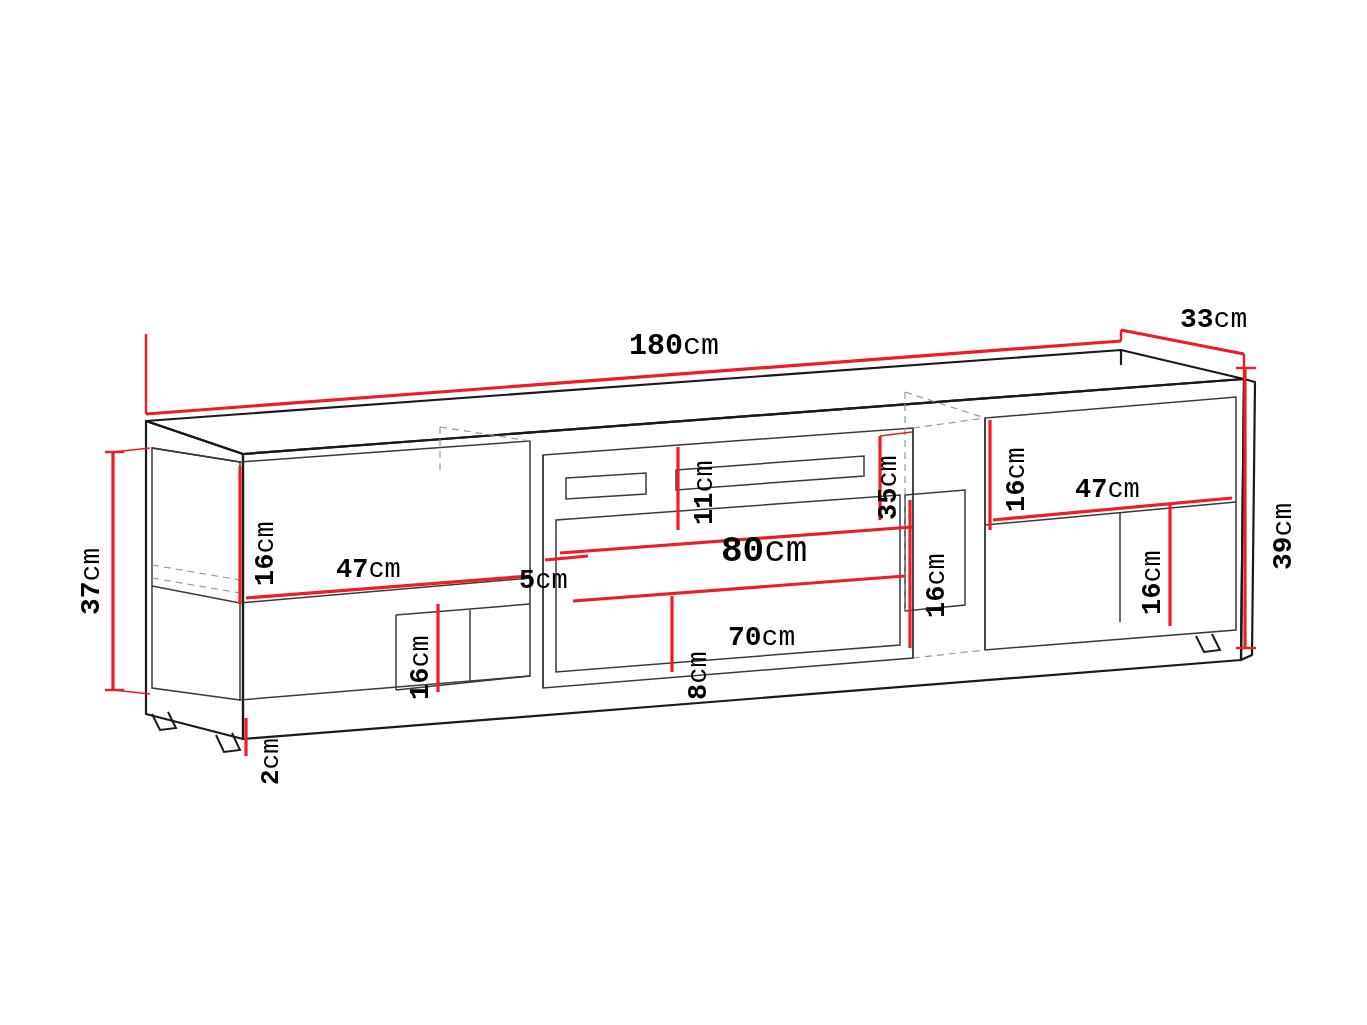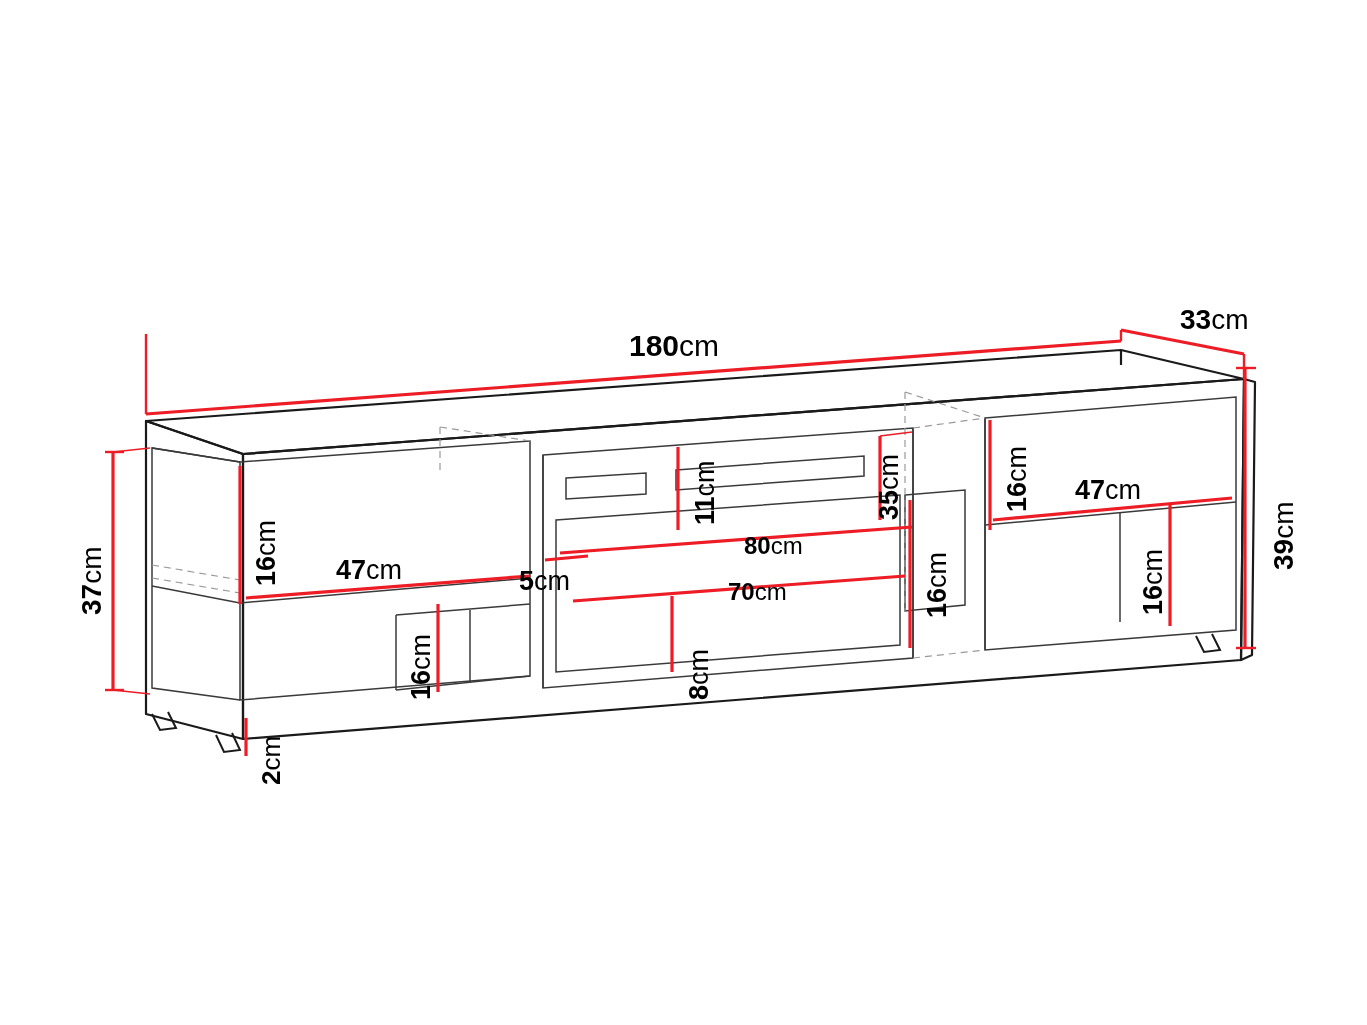--- a/index.html
+++ b/index.html
@@ -11,20 +11,21 @@
     width: 1367px;
     height: 1025px;
     font-family: "Liberation Sans", sans-serif;
     overflow: hidden;
   }
   #canvas {
     position: relative;
     width: 1367px;
     height: 1025px;
     background: #ffffff;
+    font-family: Liberation Mono, monospace;
   }
   svg#drawing {
     position: absolute;
     left: 0;
     top: 0;
     width: 1367px;
     height: 1025px;
   }
   .dim-label {
     position: absolute;
@@ -196,25 +197,25 @@
   </div>
 
   <div class="dim-label rot90" style="left:692px; top:525px; font-size:27px;">
     <span>11</span><span class="unit">cm</span>
   </div>
 
   <div class="dim-label" style="left:519px; top:537px; font-size:27px;margin-top:31px;">
     <span>5</span><span class="unit">cm</span>
   </div>
 
-  <div class="dim-label" style="left:744px; top:534px; font-size:24px;">
+  <div class="dim-label" style="left:721px; top:534px; font-size:36px;">
     <span>80</span><span class="unit">cm</span>
   </div>
 
-  <div class="dim-label" style="left:728px; top:580px; font-size:24px;">
+  <div class="dim-label" style="left:728px; top:624px; font-size:28px;">
     <span>70</span><span class="unit">cm</span>
   </div>
 
   <div class="dim-label rot90" style="left:686px; top:700px; font-size:27px;">
     <span>8</span><span class="unit">cm</span>
   </div>
 
   <div class="dim-label rot90" style="left:876px; top:520px; font-size:27px;">
     <span>35</span><span class="unit">cm</span>
   </div>

